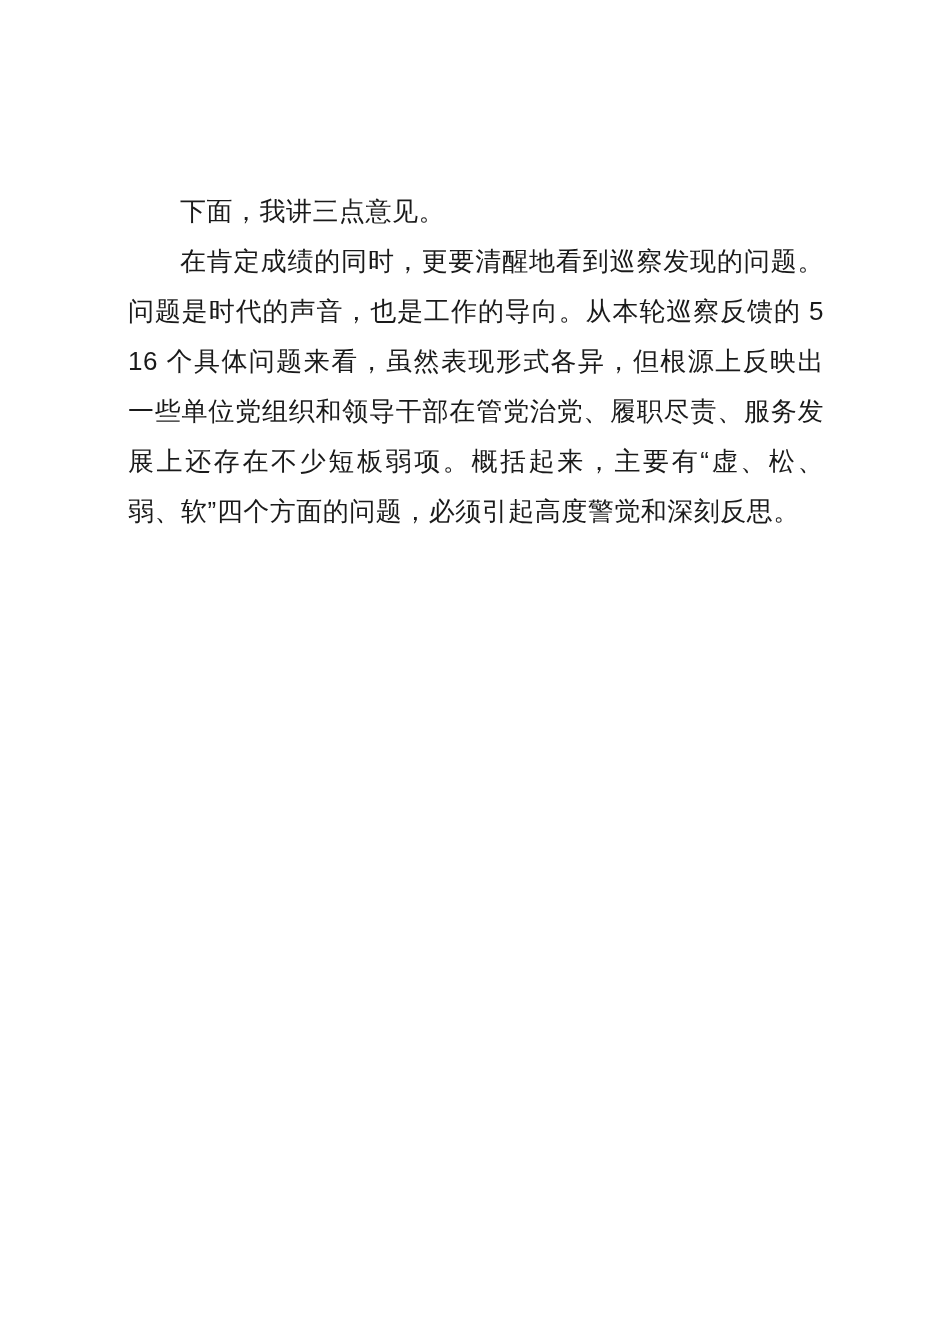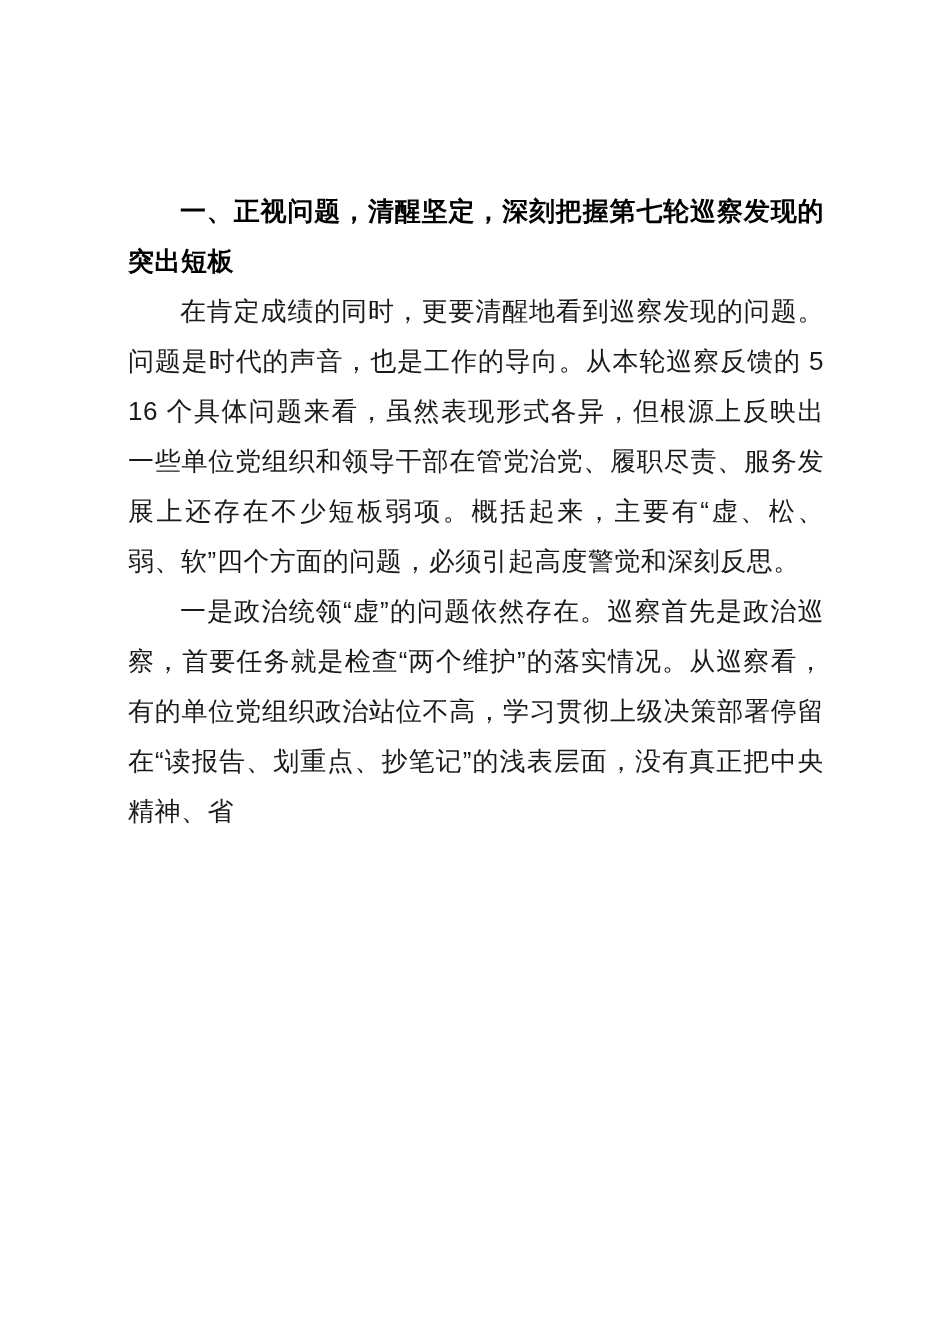--- a/index.html
+++ b/index.html
@@ -35,17 +35,16 @@
   .para.heading {
     font-weight: bold;
     color: #000000;
   }
 </style>
 </head>
 <body>
 
 <div class="page">
   <div class="doc-body">
-    <p class="para heading">一、正视问题，清醒坚定，深刻把握第七轮巡察发现的突出短板</p>
+    <p class="para">下面，我讲三点意见。</p>
     <p class="para">在肯定成绩的同时，更要清醒地看到巡察发现的问题。问题是时代的声音，也是工作的导向。从本轮巡察反馈的 516 个具体问题来看，虽然表现形式各异，但根源上反映出一些单位党组织和领导干部在管党治党、履职尽责、服务发展上还存在不少短板弱项。概括起来，主要有“虚、松、弱、软”四个方面的问题，必须引起高度警觉和深刻反思。</p>
-    <p class="para">一是政治统领“虚”的问题依然存在。巡察首先是政治巡察，首要任务就是检查“两个维护”的落实情况。从巡察看，有的单位党组织政治站位不高，学习贯彻上级决策部署停留在“读报告、划重点、抄笔记”的浅表层面，没有真正把中央精神、省</p>
   </div>
 </div>
 
 </body></html>

